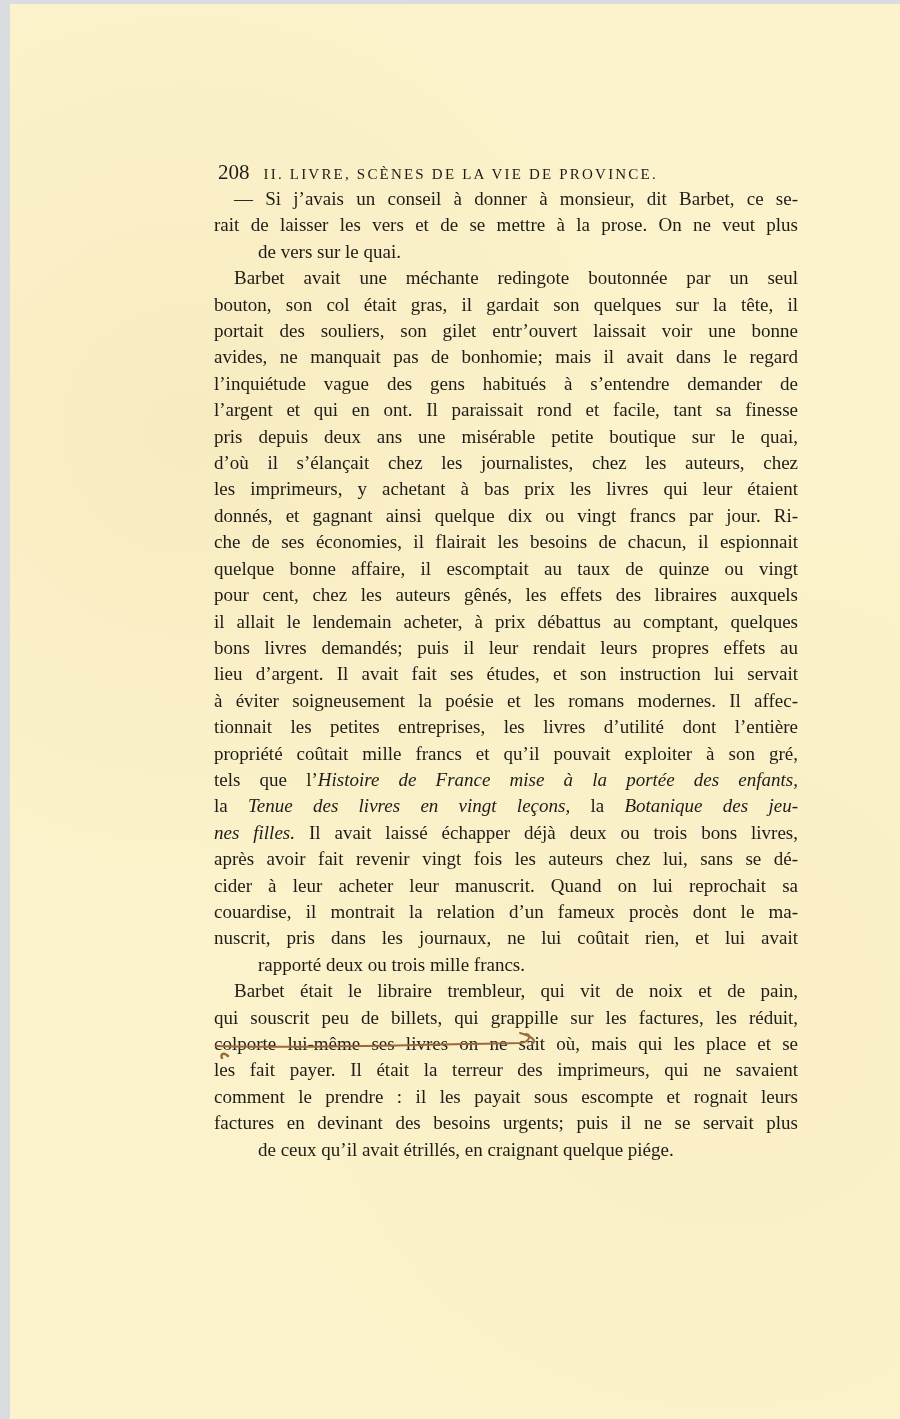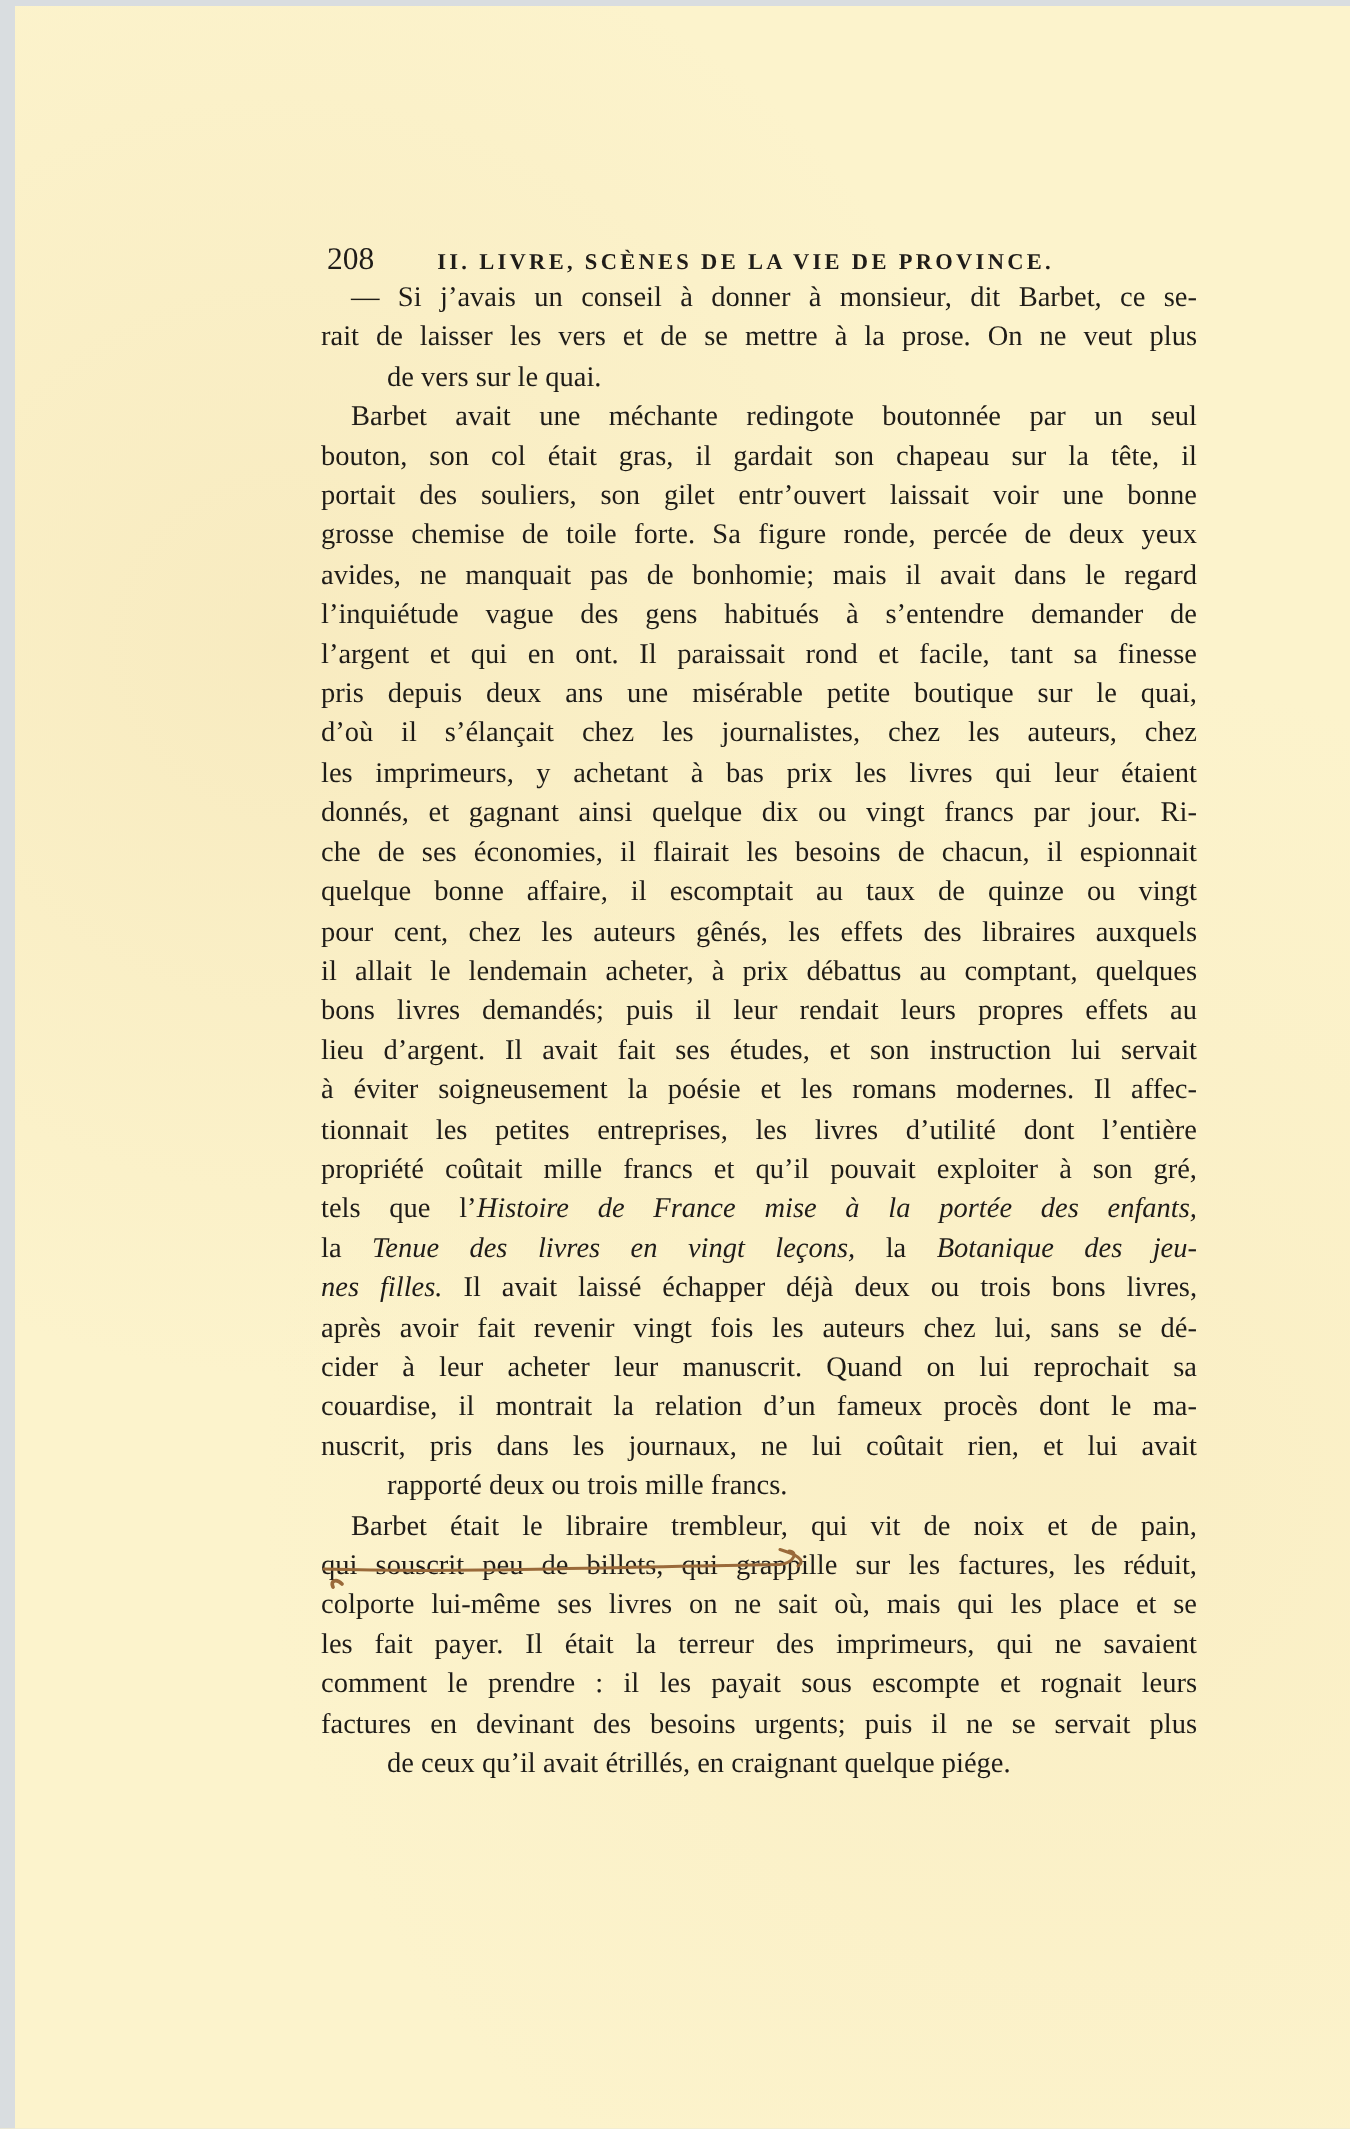--- a/index.html
+++ b/index.html
@@ -19,21 +19,21 @@
     position: absolute; left: 204px; top: 156px; width: 584px;
     font-family: "Liberation Serif", "DejaVu Serif", serif;
     color: #1f1c18;
   }
   .header {
     display: flex; align-items: baseline;
     font-size: 20px; height: 26px; margin-bottom: 0;
   }
   .page-number { font-size: 21px; margin-left: 4px; margin-right: 14px; }
   .running-head {
-    font-size: 15px; font-weight: bold; letter-spacing: 2.2px; margin-left: 28px;
+    font-size: 15px; font-weight: normal; letter-spacing: 2.2px;
   }
   .para {
     font-size: 19px; line-height: 26.4px; text-align: justify;
     margin: 0; text-indent: 0;
   }
   .para .line { display: block; text-align: justify; text-align-last: justify; white-space: nowrap; }
   .para .line.last { text-align-last: left; margin-left: 44px; }
   .para .line.indent { padding-left: 20px; }
   .it { font-style: italic; }
   .pen-mark {
@@ -50,23 +50,22 @@
       <span class="running-head">II. LIVRE, SCÈNES DE LA VIE DE PROVINCE.</span>
     </div>
     <div id="body-text">
         <div class="para">
           <span class="line indent">— Si j’avais un conseil à donner à monsieur, dit Barbet, ce se-</span>
           <span class="line">rait de laisser les vers et de se mettre à la prose. On ne veut plus</span>
           <span class="line last">de vers sur le quai.</span>
         </div>
         <div class="para">
           <span class="line indent">Barbet avait une méchante redingote boutonnée par un seul</span>
-          <span class="line">bouton, son col était gras, il gardait son chapeau sur la tête, il</span>
+          <span class="line">bouton, son col était gras, il gardait son quelques sur la tête, il</span>
           <span class="line">portait des souliers, son gilet entr’ouvert laissait voir une bonne</span>
-          <span class="line">grosse chemise de toile forte. Sa figure ronde, percée de deux yeux</span>
           <span class="line">avides, ne manquait pas de bonhomie; mais il avait dans le regard</span>
           <span class="line">l’inquiétude vague des gens habitués à s’entendre demander de</span>
           <span class="line">l’argent et qui en ont. Il paraissait rond et facile, tant sa finesse</span>
           <span class="line">pris depuis deux ans une misérable petite boutique sur le quai,</span>
           <span class="line">d’où il s’élançait chez les journalistes, chez les auteurs, chez</span>
           <span class="line">les imprimeurs, y achetant à bas prix les livres qui leur étaient</span>
           <span class="line">donnés, et gagnant ainsi quelque dix ou vingt francs par jour. Ri-</span>
           <span class="line">che de ses économies, il flairait les besoins de chacun, il espionnait</span>
           <span class="line">quelque bonne affaire, il escomptait au taux de quinze ou vingt</span>
           <span class="line">pour cent, chez les auteurs gênés, les effets des libraires auxquels</span>

